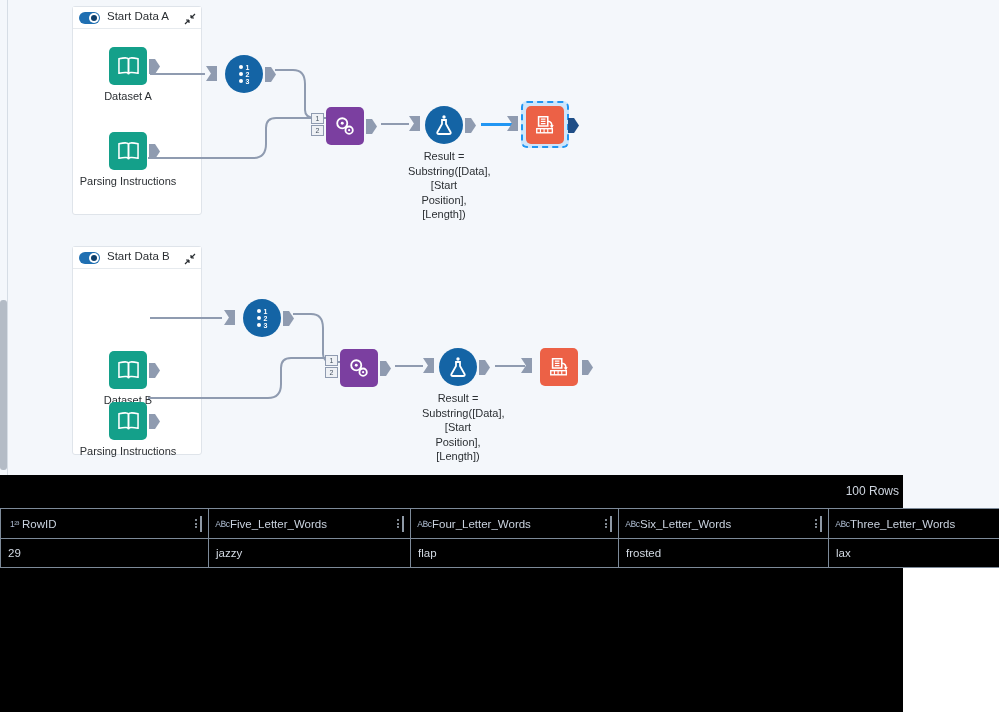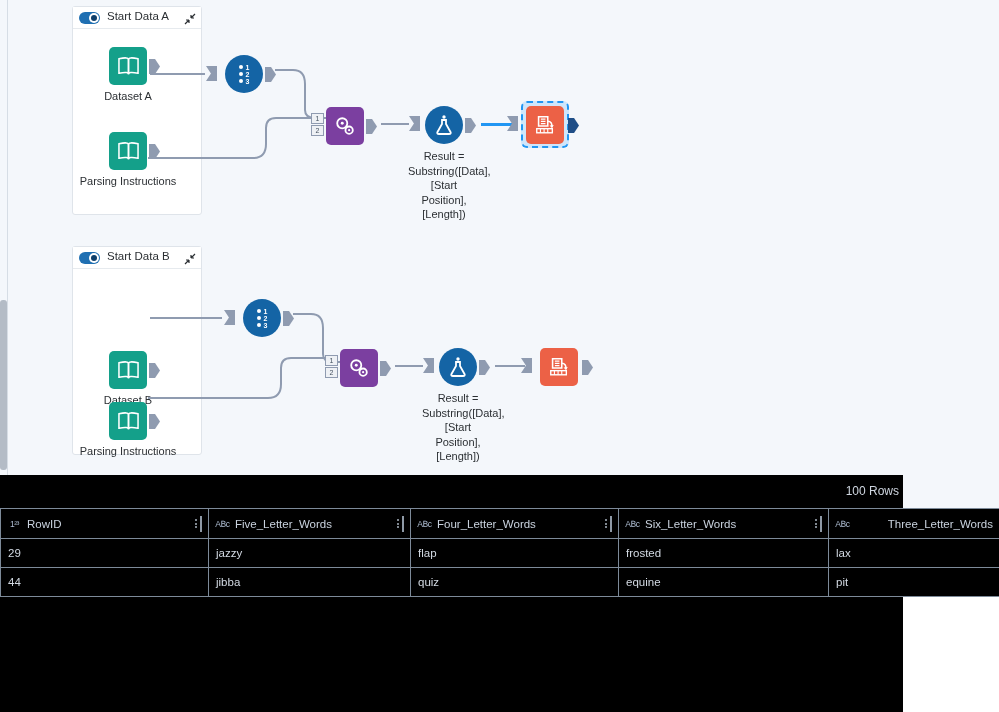--- a/index.html
+++ b/index.html
@@ -151,21 +151,21 @@
   table.grid col.c3 { width: 210px; }
   table.grid col.c4 { width: 171px; }
 
   table.grid th {
     height: 30px; padding: 0 6px;
     border: 1px solid #7d8a99;
     background: #000000; color: #c9d2de;
     font-size: 11.5px; font-weight: normal;
     text-align: left; vertical-align: middle;
   }
-  .th-wrap { display: flex; align-items: center; gap: 5px; height: 100%; justify-content: space-between; }
+  .th-wrap { display: flex; align-items: center; height: 100%; }
   .th-name { white-space: nowrap; overflow: hidden; }
   .th-menu {
     margin-left: auto; display: flex; align-items: center; gap: 3px;
     flex: none;
   }
   .dots-v {
     display: flex; flex-direction: column; gap: 1.5px;
     font-size: 7px; color: #aab4c0; line-height: 5px;
   }
   .dots-v span { width: 2px; height: 2px; background: #aab4c0; border-radius: 50%; }
@@ -512,24 +512,17 @@
         </tr>
       </thead>
       <tbody>
         <tr>
           <td>29</td>
           <td>jazzy</td>
           <td>flap</td>
           <td>frosted</td>
           <td>lax</td>
         </tr>
-        <tr>
-          <td>44</td>
-          <td>jibba</td>
-          <td>quiz</td>
-          <td>equine</td>
-          <td>pit</td>
-        </tr>
       </tbody>
     </table>
 
   </div>
 </div>
 
 </body></html>

